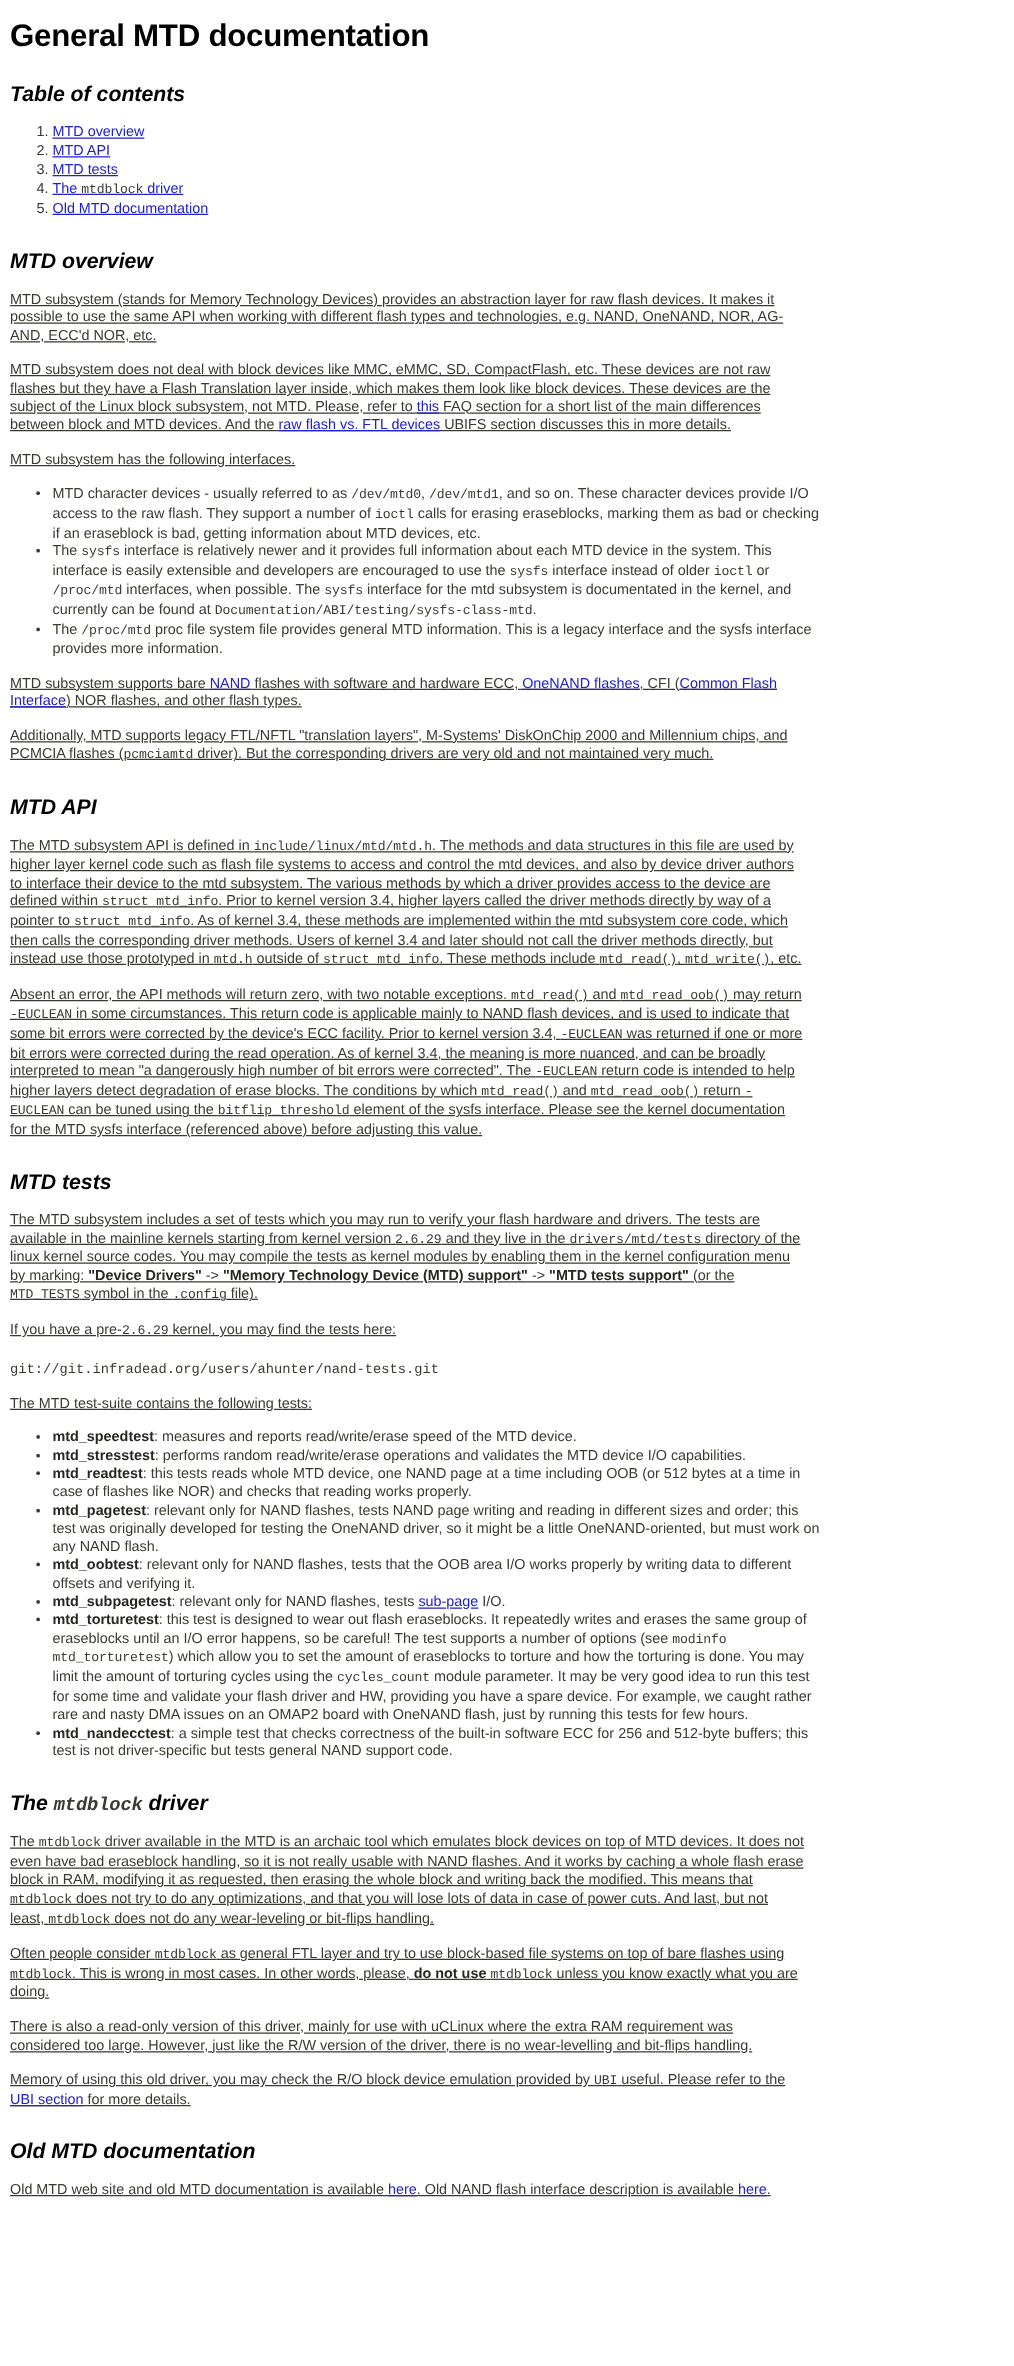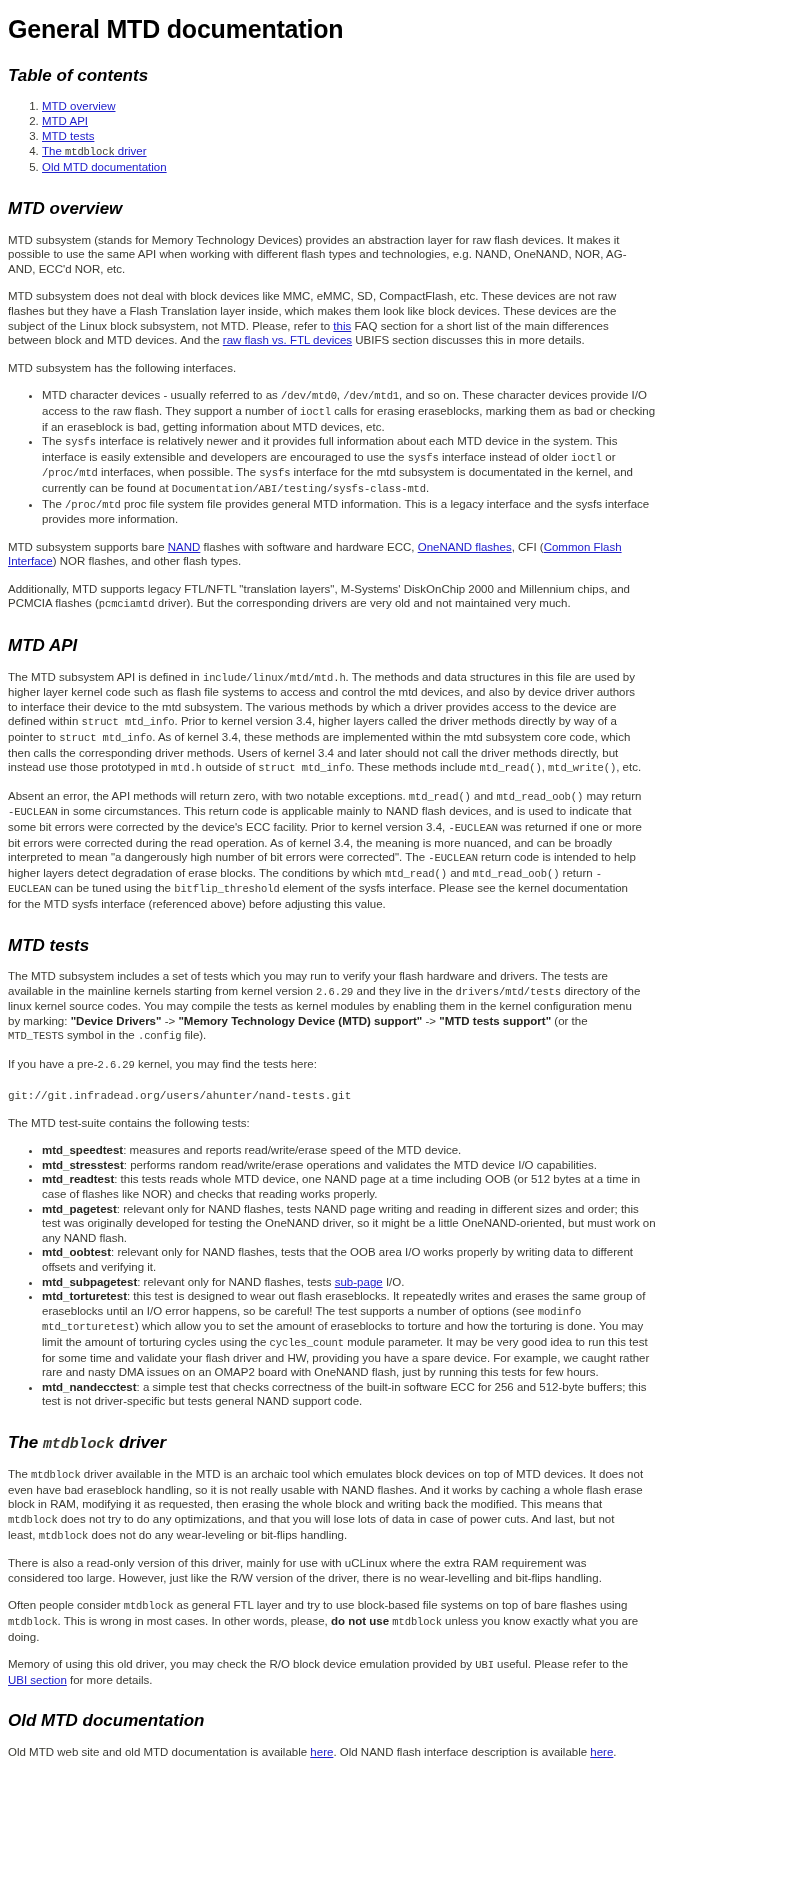--- a/index.html
+++ b/index.html
@@ -34,20 +34,21 @@
     margin: 24px 0 14px 0;
     line-height: 1.15;
     font-style: italic;
   }
   h2.toc-heading { margin-top: 16px; }
   p {
     font-size: 11.5px;
     line-height: 14.6px;
     margin: 0 16px 13px 0;
     color: #3a3a33;
+    text-decoration: underline;
   }
   ol.toc {
     margin: 0 0 4px 0;
     padding-left: 34px;
     font-size: 11.5px;
     line-height: 15px;
     color: #3a3a33;
   }
   ol.toc li { margin: 0; padding: 0; }
   ul.bullets {
@@ -143,23 +144,23 @@
     <li><b>mtd_oobtest</b><span>: relevant only for NAND flashes, tests that the OOB area I/O works properly by writing data to different offsets and verifying it.</span></li>
     <li><b>mtd_subpagetest</b><span>: relevant only for NAND flashes, tests </span><a href="#">sub-page</a><span> I/O.</span></li>
     <li><b>mtd_torturetest</b><span>: this test is designed to wear out flash eraseblocks. It repeatedly writes and erases the same group of eraseblocks until an I/O error happens, so be careful! The test supports a number of options (see </span><code>modinfo mtd_torturetest</code><span>) which allow you to set the amount of eraseblocks to torture and how the torturing is done. You may limit the amount of torturing cycles using the </span><code>cycles_count</code><span> module parameter. It may be very good idea to run this test for some time and validate your flash driver and HW, providing you have a spare device. For example, we caught rather rare and nasty DMA issues on an OMAP2 board with OneNAND flash, just by running this tests for few hours.</span></li>
     <li><b>mtd_nandecctest</b><span>: a simple test that checks correctness of the built-in software ECC for 256 and 512-byte buffers; this test is not driver-specific but tests general NAND support code.</span></li>
   </ul>
 
   <h2 id="mtdblock"><span>The </span><code style="font-size:15px">mtdblock</code><span> driver</span></h2>
 
   <p><span>The </span><code>mtdblock</code><span> driver available in the MTD is an archaic tool which emulates block devices on top of MTD devices. It does not even have bad eraseblock handling, so it is not really usable with NAND flashes. And it works by caching a whole flash erase block in RAM, modifying it as requested, then erasing the whole block and writing back the modified. This means that </span><code>mtdblock</code><span> does not try to do any optimizations, and that you will lose lots of data in case of power cuts. And last, but not least, </span><code>mtdblock</code><span> does not do any wear-leveling or bit-flips handling.</span></p>
 
+  <p><span>Often people consider </span><code>mtdblock</code><span> as general FTL layer and try to use block-based file systems on top of bare flashes using </span><code>mtdblock</code><span>. This is wrong in most cases. In other words, please, </span><b>do not use</b><span> </span><code>mtdblock</code><span> unless you know exactly what you are doing.</span></p>
+
   <p>There is also a read-only version of this driver, mainly for use with uCLinux where the extra RAM requirement was considered too large. However, just like the R/W version of the driver, there is no wear-levelling and bit-flips handling.</p>
-
-  <p><span>Often people consider </span><code>mtdblock</code><span> as general FTL layer and try to use block-based file systems on top of bare flashes using </span><code>mtdblock</code><span>. This is wrong in most cases. In other words, please, </span><b>do not use</b><span> </span><code>mtdblock</code><span> unless you know exactly what you are doing.</span></p>
 
   <p><span>Memory of using this old driver, you may check the R/O block device emulation provided by </span><code>UBI</code><span> useful. Please refer to the </span><a href="#">UBI section</a><span> for more details.</span></p>
 
   <h2 id="old-mtd-documentation">Old MTD documentation</h2>
 
   <p><span>Old MTD web site and old MTD documentation is available </span><a href="#">here</a><span>. Old NAND flash interface description is available </span><a href="#">here</a><span>.</span></p>
 
 </div>
 
 </body></html>

